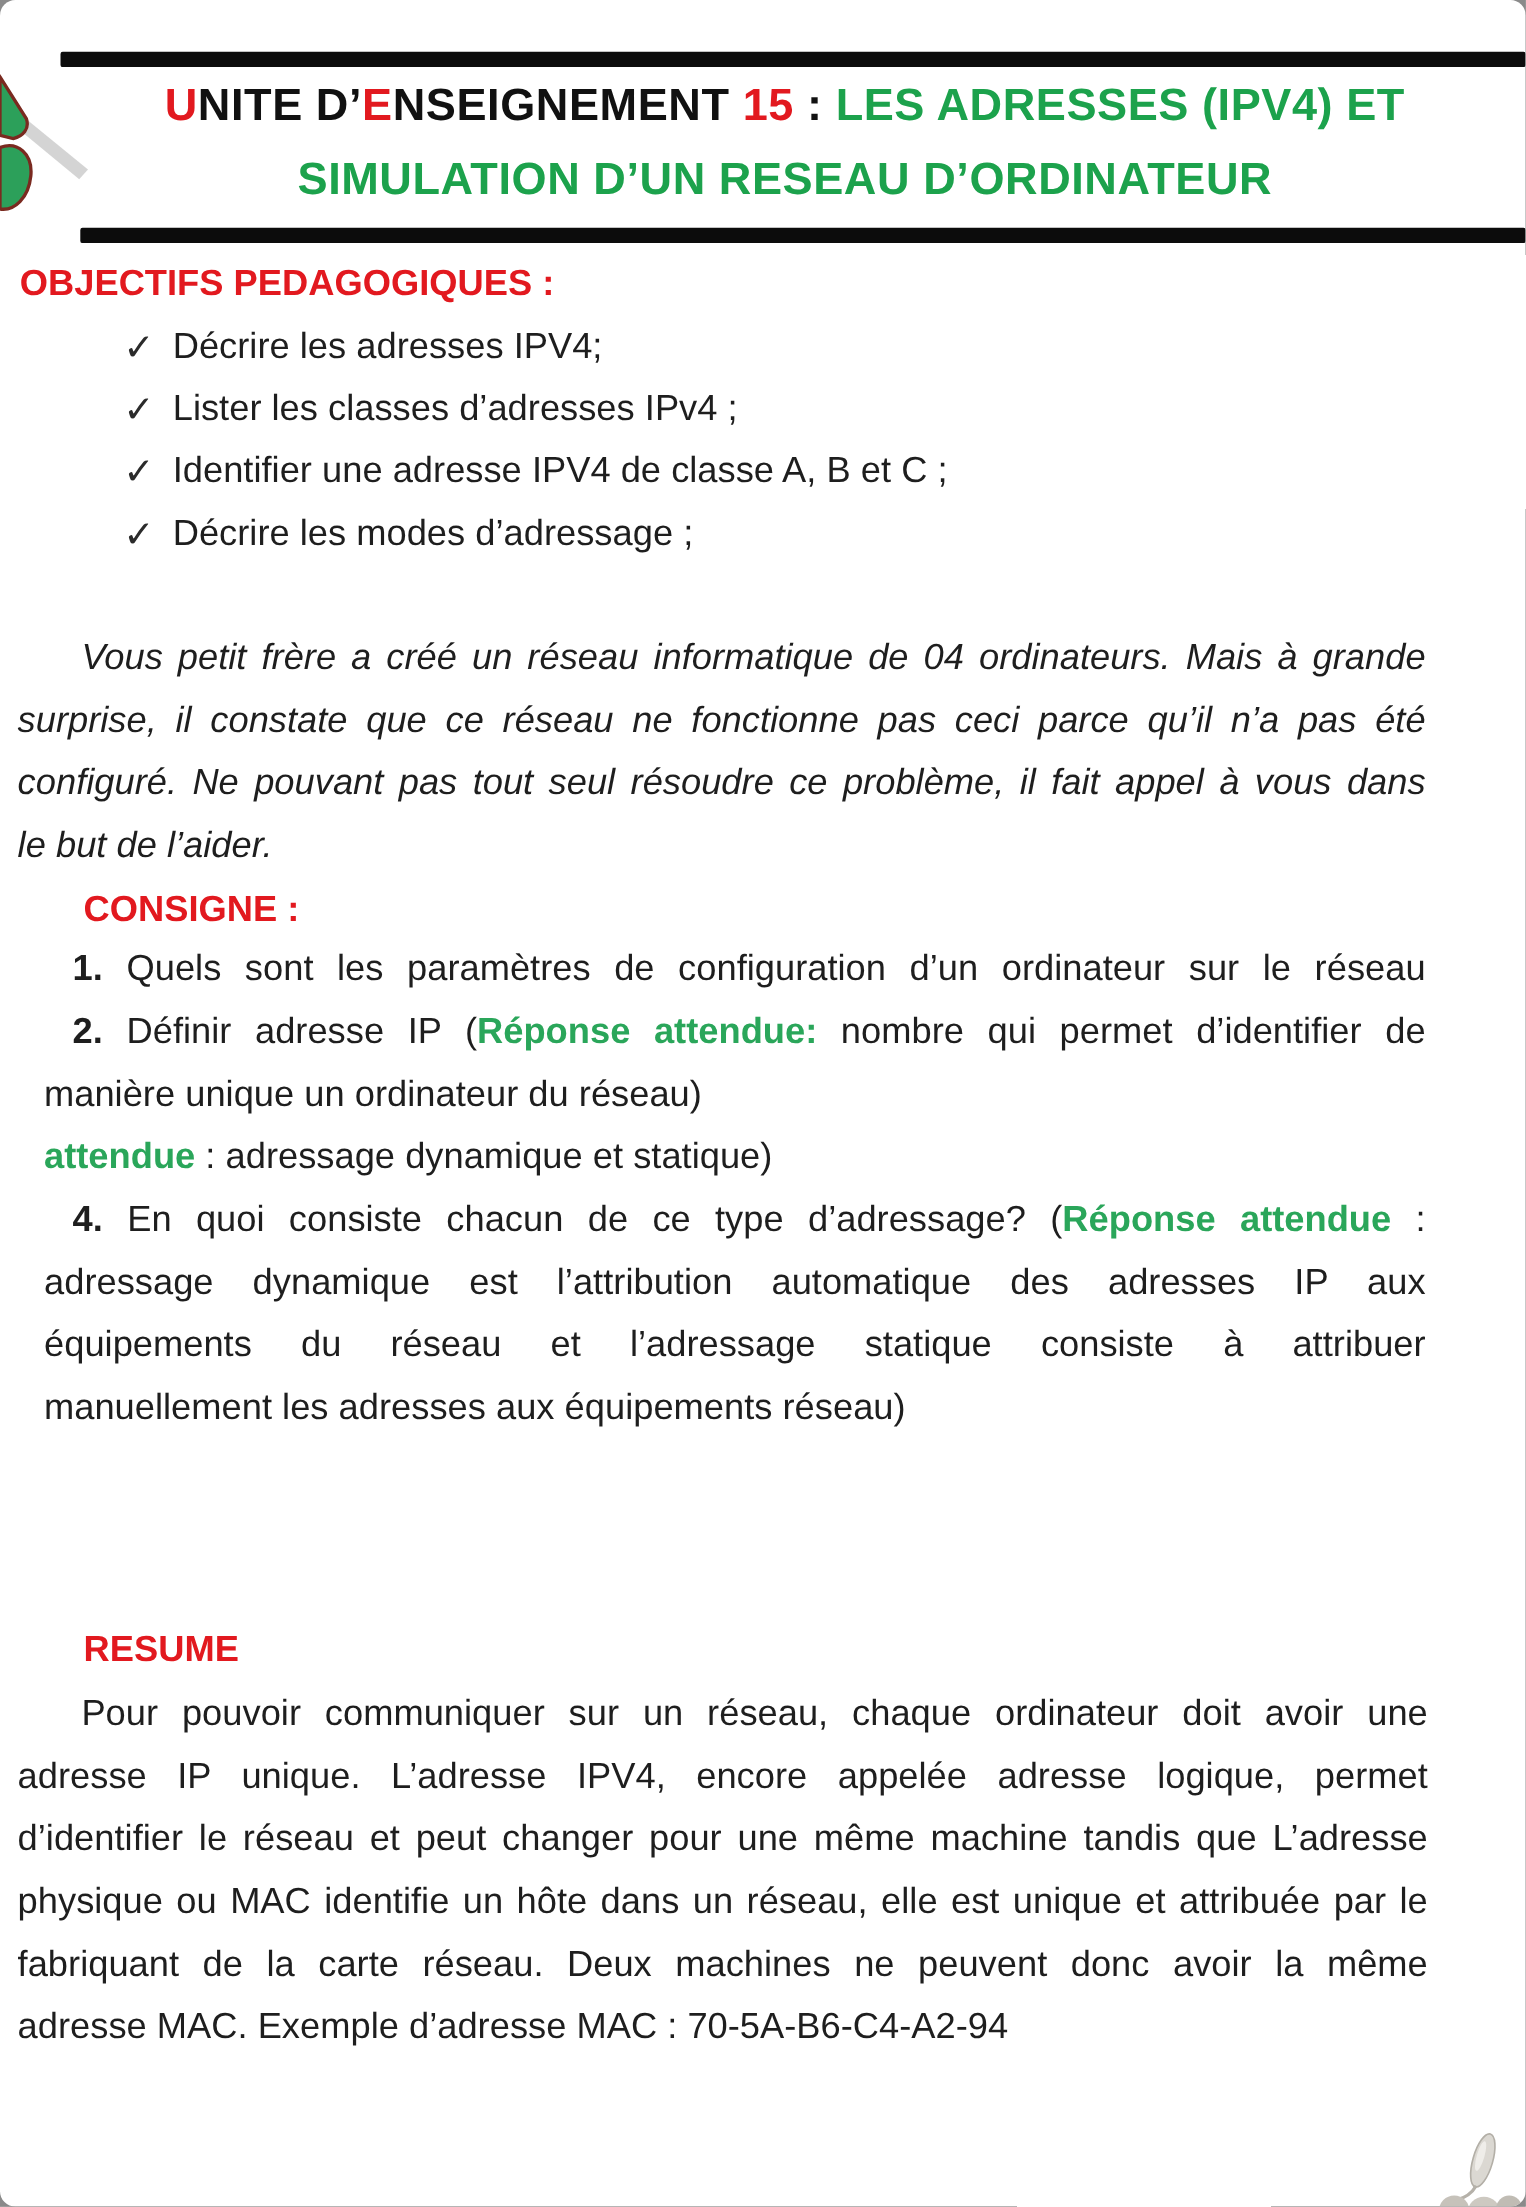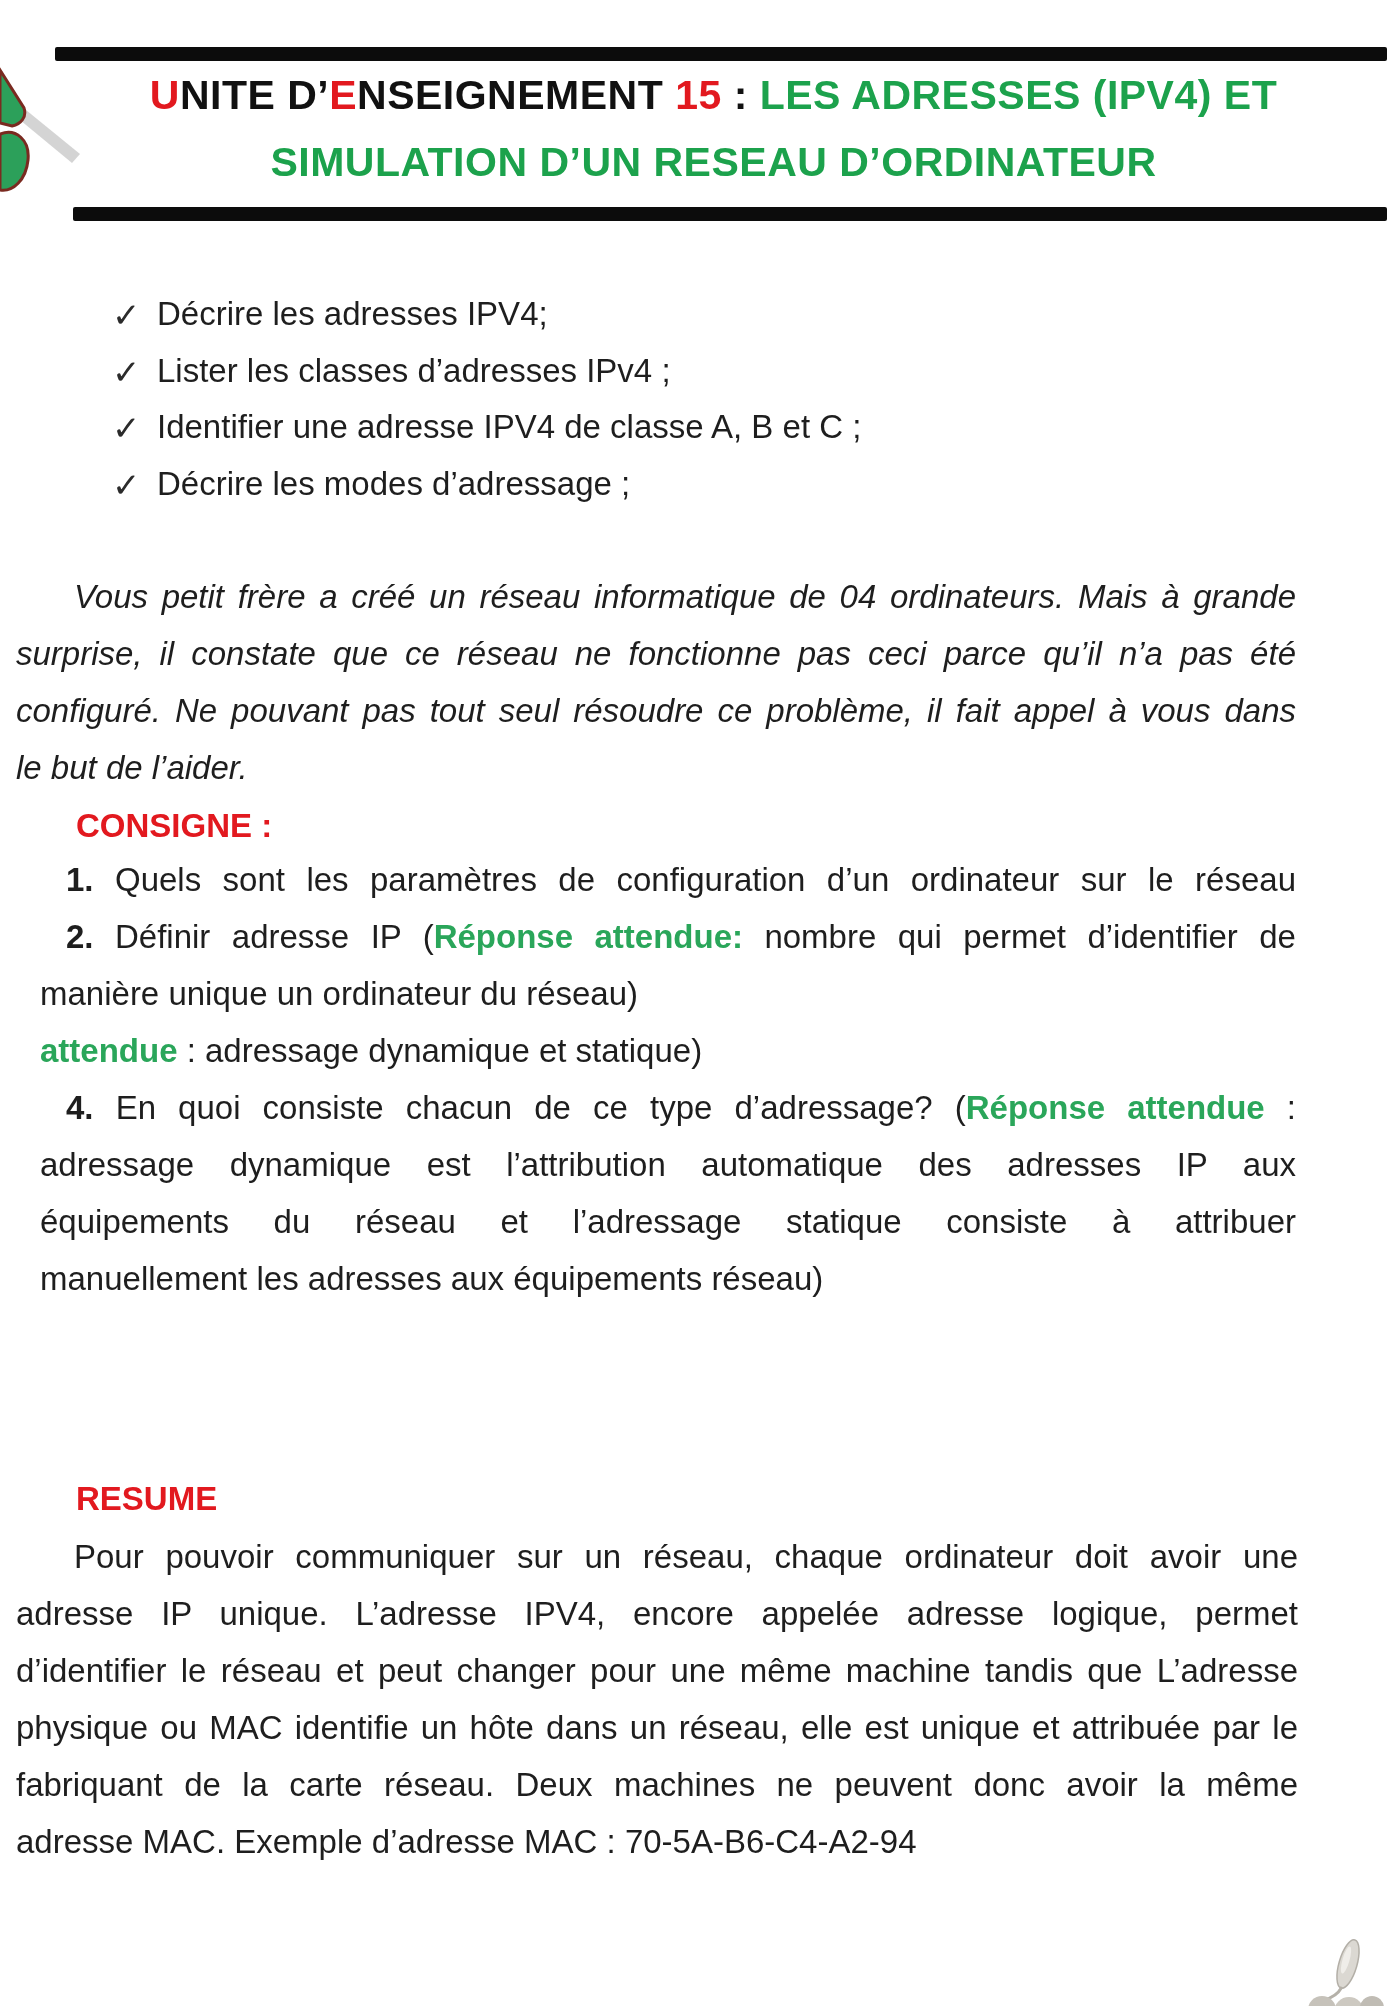--- a/index.html
+++ b/index.html
@@ -3,20 +3,21 @@
 <meta charset="utf-8">
 <style>
   html,body{margin:0;padding:0;background:#8a8a8a;}
   .page{
     position:relative;
     width:1387px;height:2006px;
     background:#ffffff;
     overflow:hidden;
     font-family:"Liberation Sans", sans-serif;
     color:#1e1e1e;
+    border-radius:14px;
   }
   .bar{position:absolute;background:#0c0c0c;height:14px;border-radius:2px;}
   .bar-top{left:55px;top:47px;right:0;}
   .bar-bottom{left:73px;top:207px;right:0;}
 
   .title-line{
     position:absolute;left:40px;right:0;
     text-align:center;
     font-size:41px;font-weight:bold;letter-spacing:0.5px;
     white-space:nowrap;
@@ -77,20 +78,21 @@
     <path d="M0,4 L24,42 C27,51 21,58 12,60 L0,57 Z" fill="#2ca05a" stroke="#7a2a20" stroke-width="3"></path>
     <path d="M0,68 C16,62 30,74 28,94 C26,114 13,126 0,124 Z" fill="#2ca05a" stroke="#7a2a20" stroke-width="3"></path>
   </svg>
 
   <div class="bar bar-top"></div>
   <div class="bar bar-bottom"></div>
 
   <div class="title-line title-line-1"><span class="c-red">U</span><span class="c-black">NITE D’</span><span class="c-red">E</span><span class="c-black">NSEIGNEMENT </span><span class="c-red">15</span><span class="c-black"> : </span><span class="c-green">LES ADRESSES (IPV4) ET</span></div>
   <div class="title-line title-line-2 c-green">SIMULATION D’UN RESEAU D’ORDINATEUR</div>
 
+  <div class="heading h-objectifs">OBJECTIFS PEDAGOGIQUES :</div>
   <div class="checklist" id="objectives-list">
       <div class="check-row">
         <span class="check-glyph">✓</span>
         <span class="check-label">Décrire les adresses IPV4;</span>
       </div>
       <div class="check-row">
         <span class="check-glyph">✓</span>
         <span class="check-label">Lister les classes d’adresses IPv4 ;</span>
       </div>
       <div class="check-row">

